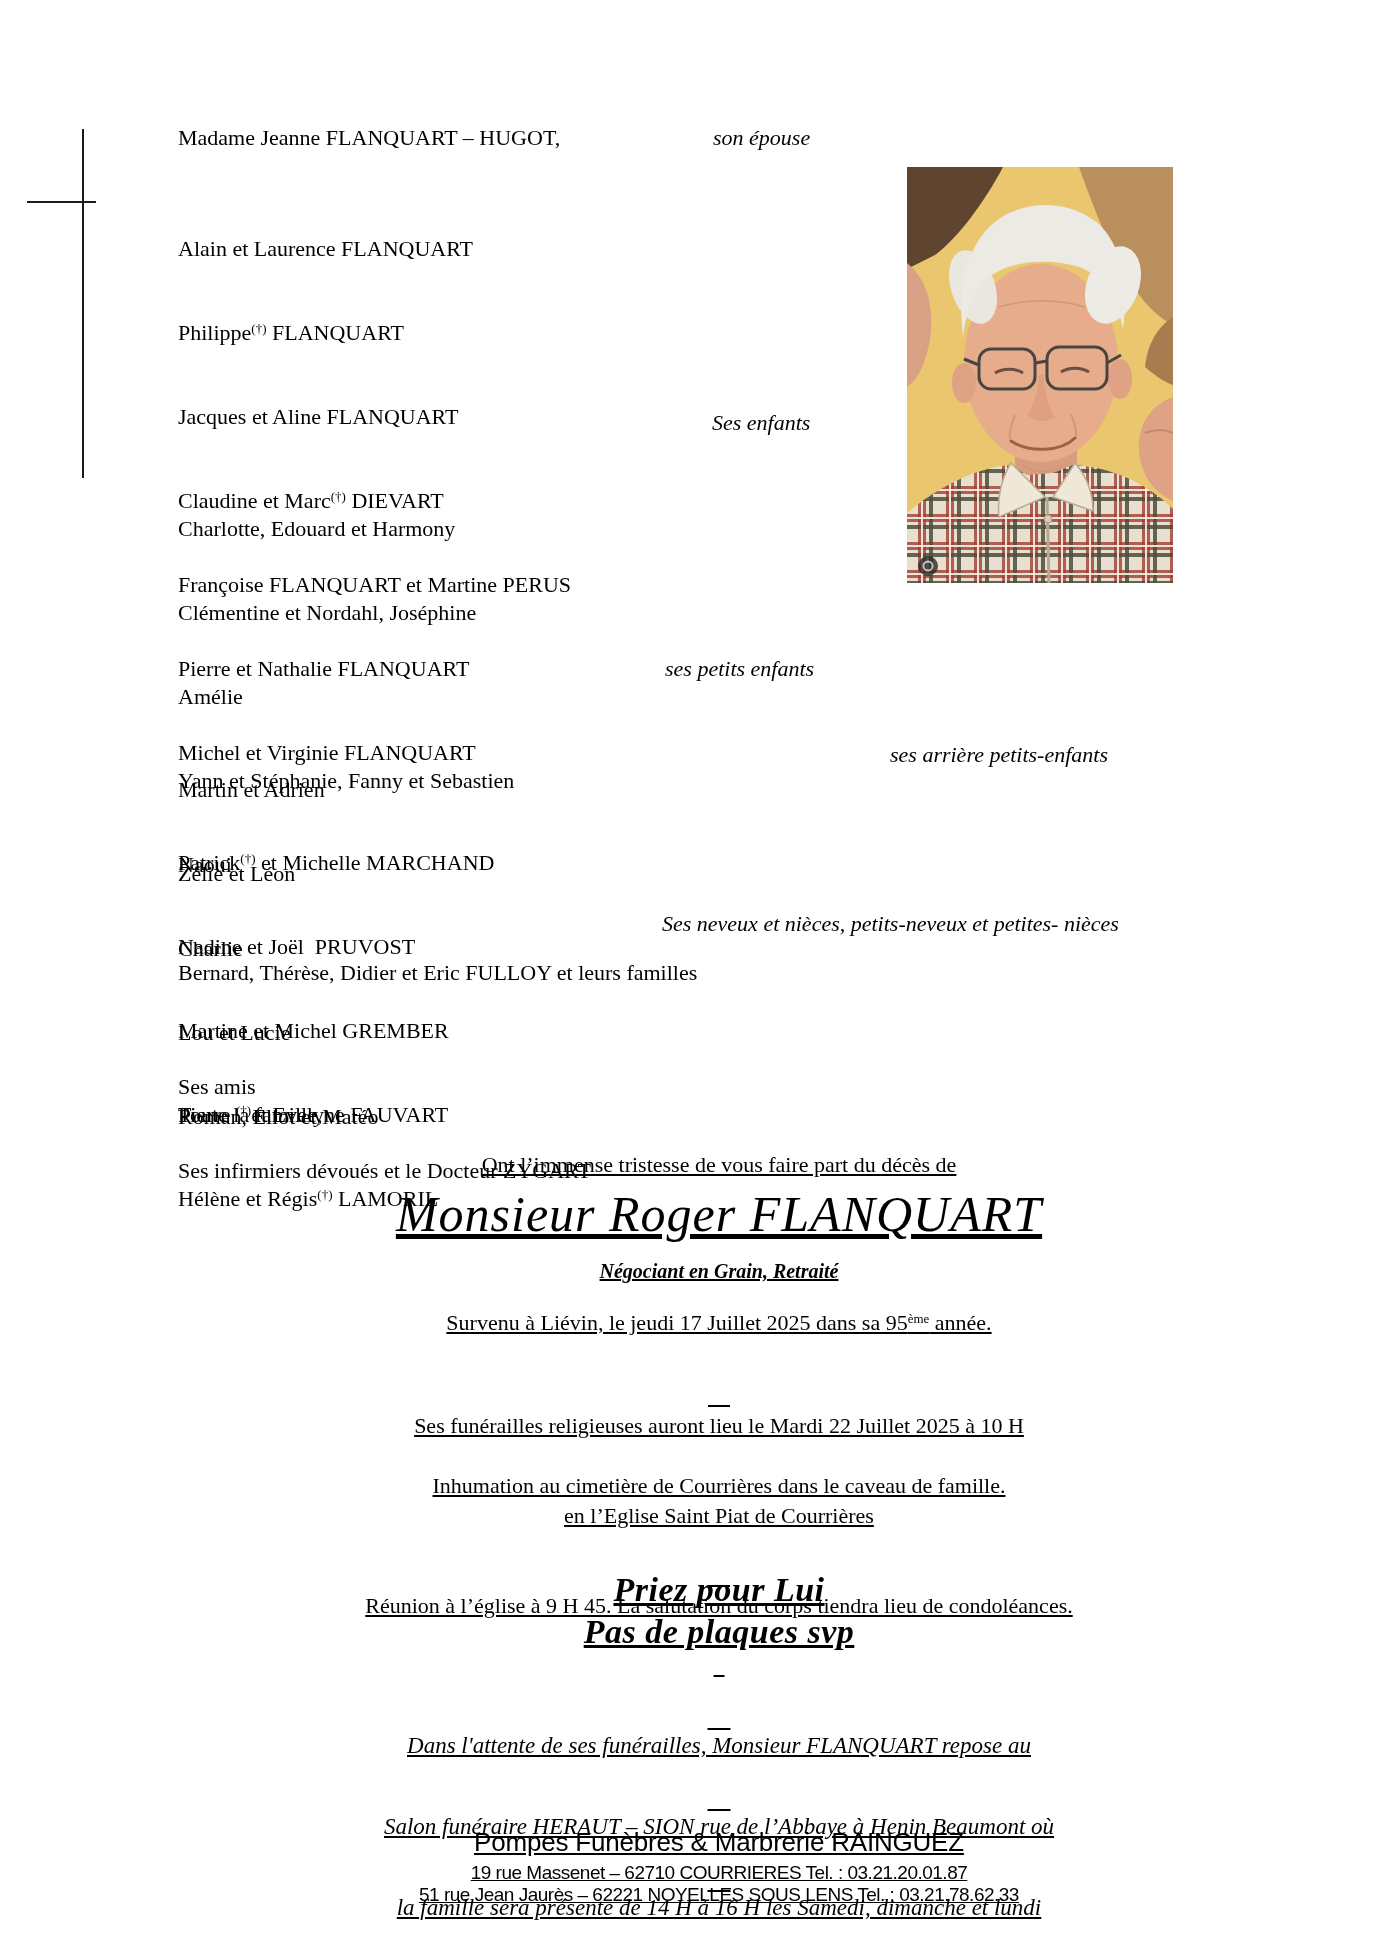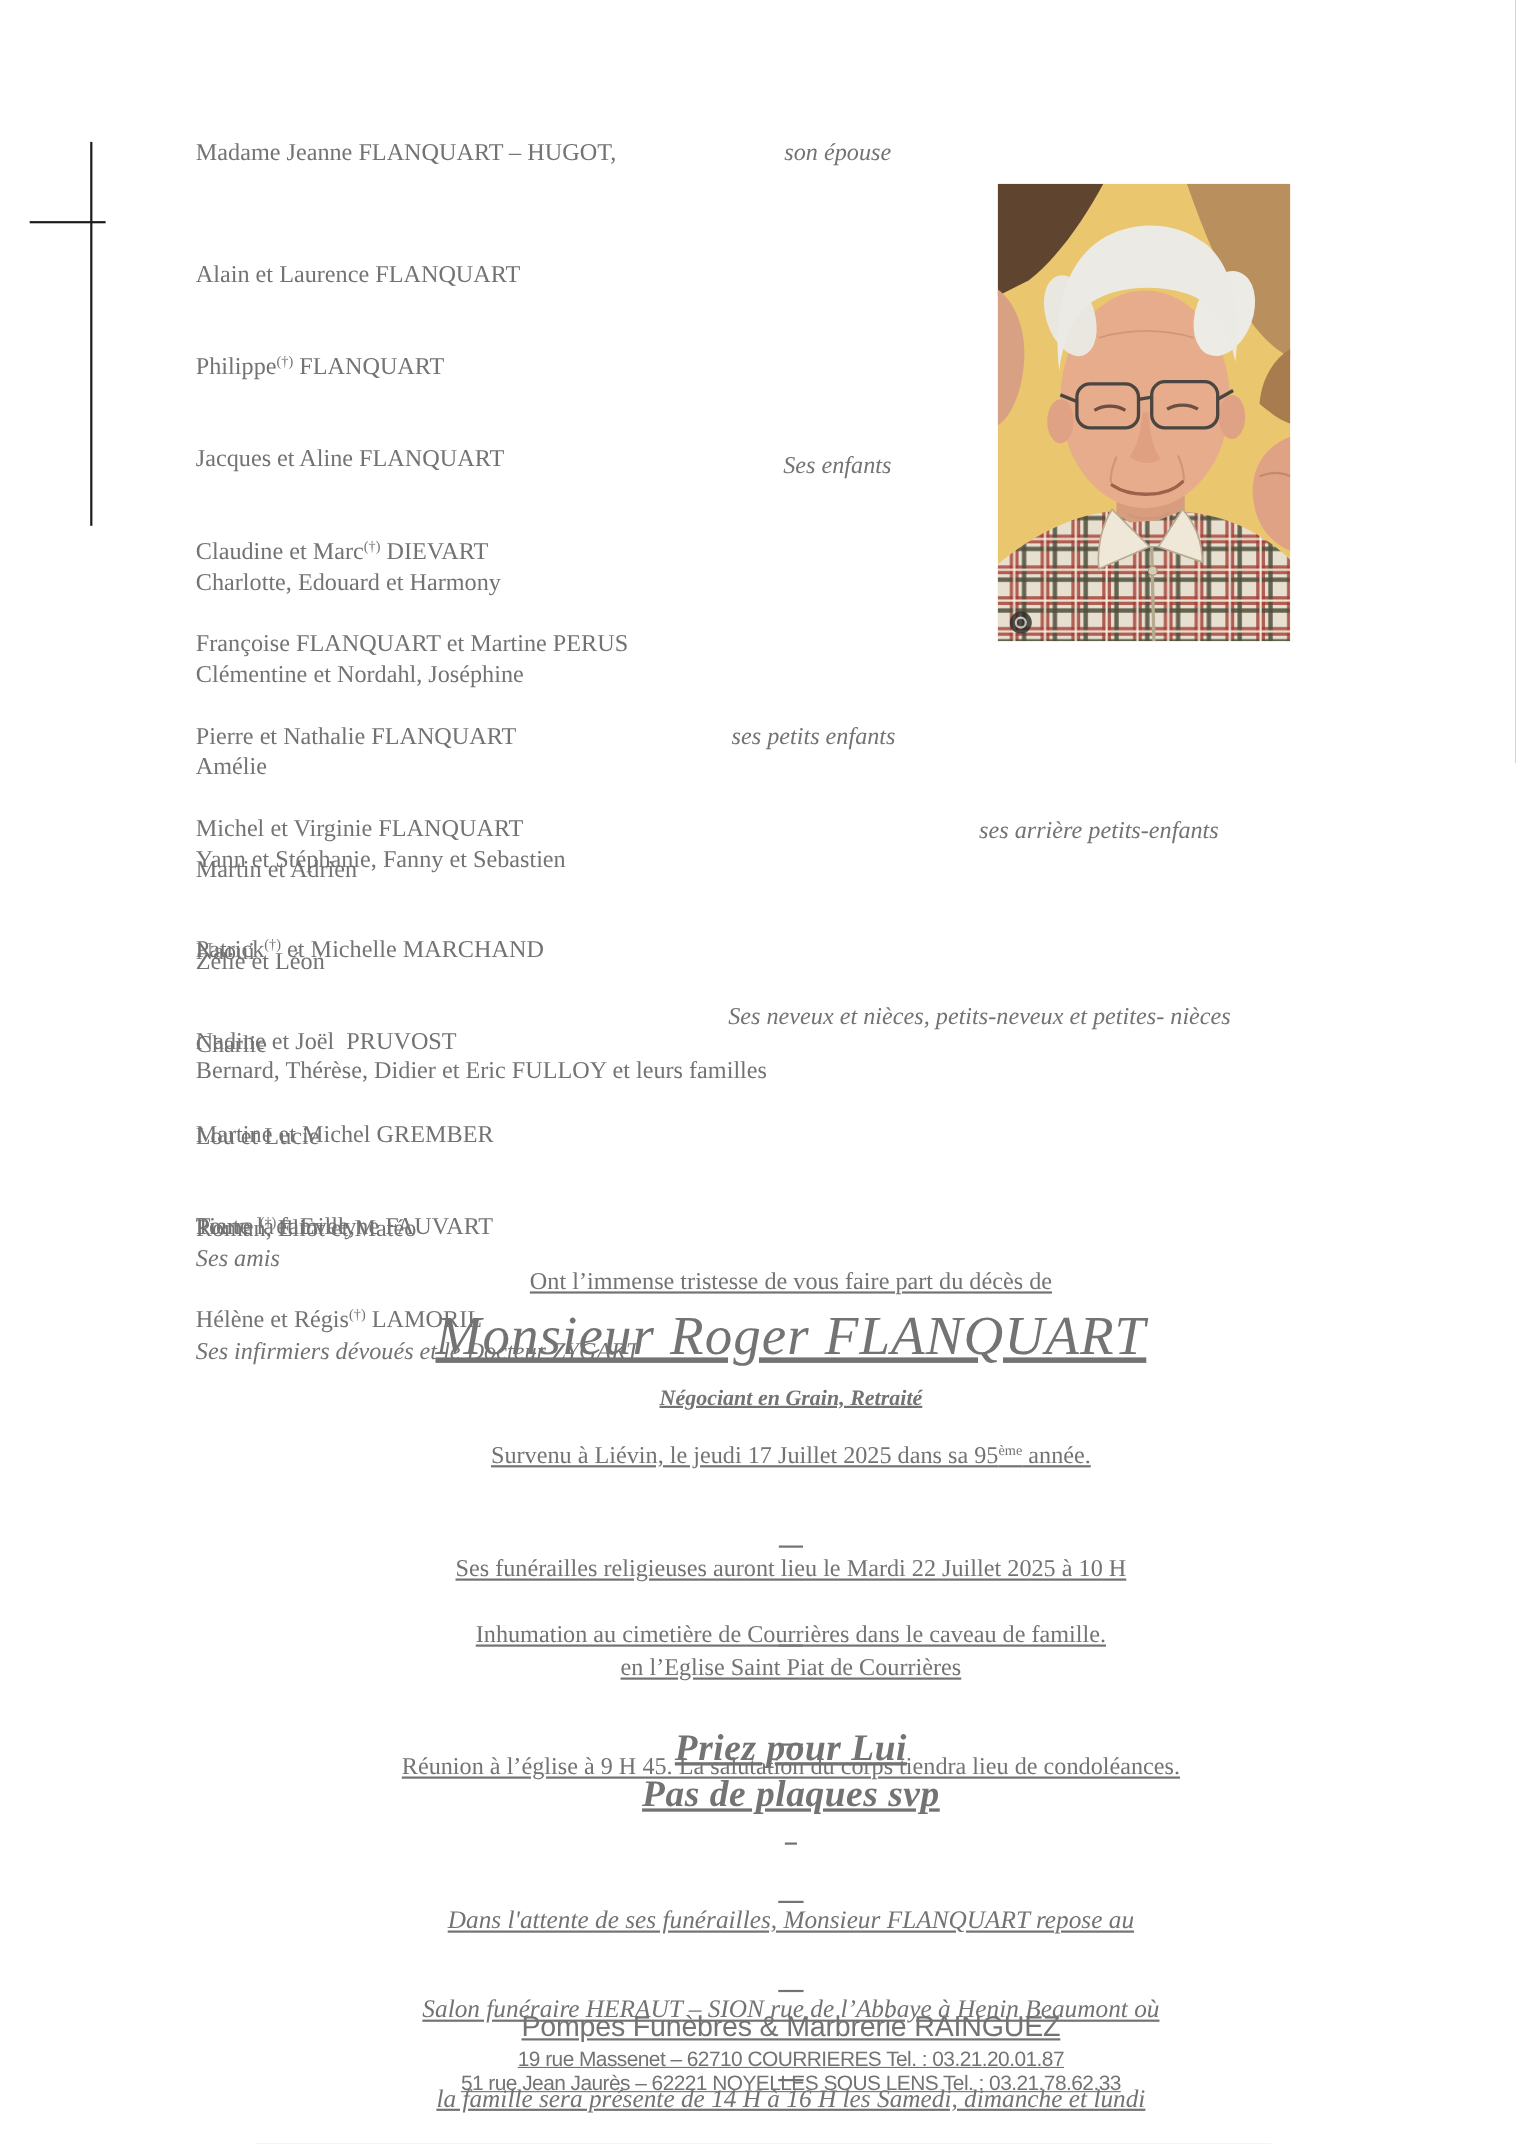--- a/index.html
+++ b/index.html
@@ -1,19 +1,19 @@
 <!DOCTYPE html>
 <html><head>
 <meta charset="utf-8">
 <style>
   html,body { margin:0; padding:0; background:#888; }
   .page {
     position:relative; width:1378px; height:1949px; margin:0 auto;
     background:#ffffff; overflow:hidden;
-    font-family:"Liberation Serif", serif; color:#737373;
+    font-family:"Liberation Serif", serif; color:#000000;
   }
   .t { position:absolute; font-size:22px; line-height:28px; white-space:pre; }
   .t div { white-space:pre; }
   .it { font-style:italic; }
   .center-col { left:60px; width:1318px; text-align:center;text-decoration:underline; }
   sup { font-size:13px; line-height:0; vertical-align:7px; }
   .deceased-name {
     font-size:50px; line-height:58px; font-style:italic; letter-spacing:1px;
   }
   .profession { font-size:20px; line-height:30px; font-style:italic; font-weight:600; }
@@ -127,21 +127,21 @@
   <div class="t" style="left:178px; top:793px;">
     <div>Patrick<sup>(†)</sup> et Michelle MARCHAND</div>
     <div>Nadine et Joël  PRUVOST</div>
     <div>Martine et Michel GREMBER</div>
     <div>Pierre <sup>(†)</sup>et Evelyne FAUVART</div>
     <div>Hélène et Régis<sup>(†)</sup> LAMORIL</div>
   </div>
   <div class="t it" style="left:662px; top:910px;">Ses neveux et nièces, petits-neveux et petites- nièces</div>
 
   <div class="t" style="left:178px; top:959px;">Bernard, Thérèse, Didier et Eric FULLOY et leurs familles</div>
-  <div class="t" style="left:178px; top:1074px;font-style:italic;">
+  <div class="t" style="left:178px; top:1017px;">
     <div>Ses amis</div>
     <div>Ses infirmiers dévoués et le Docteur ZYGART</div>
   </div>
   <div class="t" style="left:178px; top:1101px;">Toute la famille,</div>
 
   <div class="t center-col" style="top:1151px;">Ont l’immense tristesse de vous faire part du décès de</div>
 
   <div class="t center-col deceased-name" style="top:1185px;">Monsieur Roger FLANQUART</div>
   <div class="t center-col profession" style="top:1256px;">Négociant en Grain, Retraité</div>
   <div class="t center-col" style="top:1309px;">Survenu à Liévin, le jeudi 17 Juillet 2025 dans sa 95<sup>ème</sup> année.</div>

